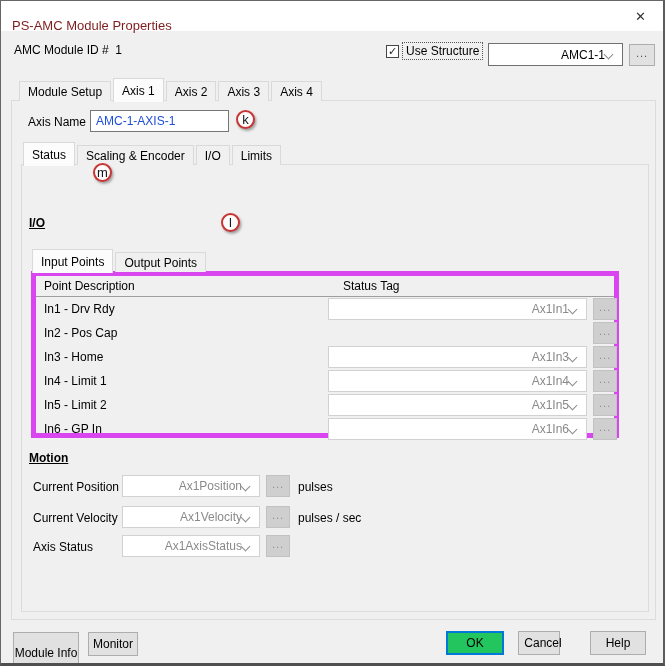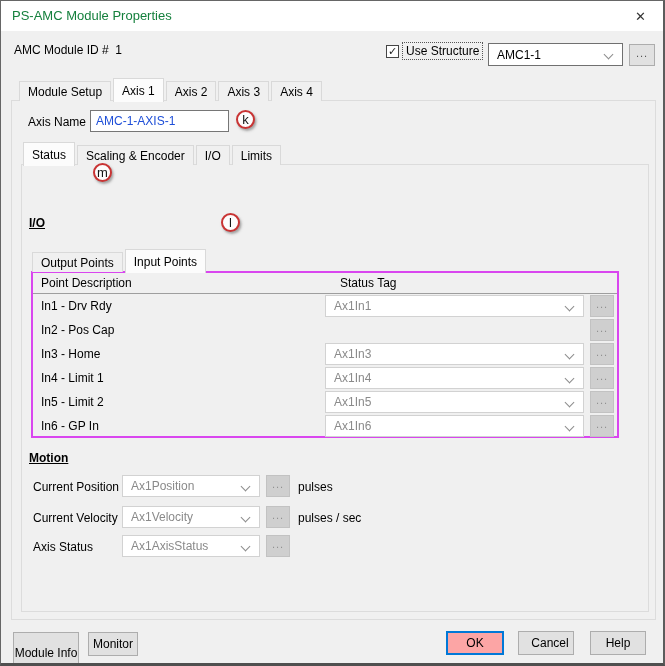--- a/index.html
+++ b/index.html
@@ -4,50 +4,50 @@
 <style>
   * { margin:0; padding:0; box-sizing:border-box; }
   html,body { background:#c8c8c8; font-family:"Liberation Sans", sans-serif; }
   .dialog {
     position:relative; width:665px; height:666px;
     background:#f0f0f0; border:1px solid #666;
     border-right:2px solid #5c5c5c; border-bottom:3px solid #4f4f4f;
     overflow:hidden;
   }
   .titlebar { position:absolute; left:0; top:0; width:100%; height:30px; background:#ffffff; }
-  .title { position:absolute; left:11px; top:0; height:30px; line-height:30px; font-size:13px; color:#15803d; }
+  .title { position:absolute; left:11px; top:10px; height:30px; line-height:30px; font-size:13px; color:#7f1d1d; }
   .close-btn { position:absolute; right:0; top:0; width:45px; height:30px; display:flex; align-items:center; justify-content:center; font-size:13px; color:#333; cursor:default; }
   .label12 { position:absolute; font-size:12px; color:#000; white-space:pre; }
   .checkbox { position:absolute; width:13px; height:13px; background:#fff; border:1px solid #454545; display:flex; align-items:center; justify-content:center; font-size:11px; color:#1a1a1a; }
   .focus-label { outline:1px dotted #555; padding:1px 3px; }
   .combo { position:absolute; background:#fff; border:1px solid #d2d2d2; display:flex; align-items:center; height:23px; }
-  .combo .combo-text { flex:1; padding-left:8px; font-size:12px; color:#8a8a8a; white-space:nowrap; overflow:hidden; }
+  .combo .combo-text { flex:1; padding-left:8px; font-size:12px; color:#8a8a8a; white-space:nowrap; overflow:hidden;text-align:right; }
   .combo .chv { margin-right:10px; }
   .combo.enabled { border-color:#707070; }
   .combo.enabled .combo-text { color:#000; }
   .chv { width:7px; height:7px; border-right:1px solid #8d8d8d; border-bottom:1px solid #8d8d8d; transform:rotate(45deg); flex:none; }
   .browse-btn { position:absolute; display:flex; align-items:center; justify-content:center; background:#cfcfcf; border:1px solid #c2c2c2; color:#919191; font-size:11px; letter-spacing:1px; line-height:1; padding-bottom:4px; }
   .browse-btn.enabled { background:#e1e1e1; border-color:#adadad; color:#555; }
   .tab-strip { position:absolute; display:flex; align-items:flex-end; z-index:3; }
   .tab { background:#f0f0f0; border:1px solid #d9d9d9; border-bottom:none; height:20px; padding:0 8px; display:flex; align-items:center; font-size:12px; color:#000; margin-right:2px; }
   .tab.selected { background:#fcfcfc; height:24px; margin-bottom:-1px; z-index:4;align-items:center; }
   .page { position:absolute; border:1px solid #dcdcdc; background:transparent; }
   .text-input { position:absolute; background:#fff; border:1px solid #767676; font-size:12px; color:#1d4ed8; display:flex; align-items:center; padding-left:5px; }
   .ann { position:absolute; width:19px; height:19px; border-radius:50%; background:#fdfdfd; border:2px solid #c93434; box-shadow:1.5px 2px 2.5px rgba(110,110,110,.6); display:flex; align-items:center; justify-content:center; font-size:13px; color:#141414; z-index:6; }
   .section-heading { position:absolute; font-size:12px; font-weight:bold; text-decoration:underline; color:#000; }
-  .grid { position:absolute; left:30px; top:270px; width:588px; height:167px; border:2px solid #d946ef; z-index:2; }
+  .grid { position:absolute; left:30px; top:270px; width:588px; height:167px; border:5px solid #d946ef; z-index:2; }
   .grid-header { position:relative; height:21px; border-bottom:1px solid #9e9e9e; }
   .grid-header .col1 { position:absolute; left:8px; top:3px; font-size:12px; }
   .grid-header .col2 { position:absolute; left:307px; top:3px; font-size:12px; }
   .grid-row { position:relative; height:24px; }
   .grid-row .desc { position:absolute; left:8px; top:5px; font-size:12px; color:#000; }
   .grid-row .combo { left:292px; top:1px; width:259px; height:22px; }
   .grid-row .browse-btn { left:557px; top:1px; width:24px; height:22px; }
   .btn { position:absolute; display:flex; align-items:center; justify-content:center; background:#e1e1e1; border:1px solid #adadad; font-size:12px; color:#000; }
-  .btn.default { border:2px solid #0078d7; background:#fca5a5; }
+  .btn.default { border:2px solid #0078d7; background:#22c55e; }
 </style>
 </head>
 <body>
 
 <div class="dialog">
 
   <div class="titlebar">
     <div class="title">PS-AMC Module Properties</div>
     <div class="close-btn">
       <span>✕</span>
@@ -104,25 +104,25 @@
         <span>Limits</span>
       </div>
   </div>
   <div class="page" style="left:20px; top:163px; width:628px; height:448px;"></div>
   <div class="ann" style="left:92px; top:162px;">m</div>
 
   <div class="section-heading" style="left:28px; top:215px;">I/O</div>
   <div class="ann" style="left:220px; top:212px;">l</div>
 
   <div class="tab-strip" style="left:31px; top:247px; height:24px;">
-    <div class="tab">
-        <span>Output Points</span>
-      </div>
     <div class="tab selected">
         <span>Input Points</span>
+      </div>
+    <div class="tab">
+        <span>Output Points</span>
       </div>
   </div>
 
   <div class="grid">
     <div class="grid-header">
       <span class="col1">Point Description</span>
       <span class="col2">Status Tag</span>
     </div>
 
     <div class="grid-row">
@@ -215,16 +215,16 @@
     <span class="combo-text">Ax1AxisStatus</span>
     <span class="chv"></span>
   </div>
   <div class="browse-btn" style="left:265px; top:534px; width:24px; height:22px;">
       <span>...</span>
     </div>
 
   <div class="btn" style="left:12px; top:631px; width:66px; height:42px;">Module Info</div>
   <div class="btn" style="left:87px; top:631px; width:50px; height:24px;">Monitor</div>
   <div class="btn default" style="left:445px; top:630px; width:58px; height:24px;">OK</div>
-  <div class="btn" style="left:517px; top:630px; width:56px; height:24px;padding-left:8px;">Cancel</div>
+  <div class="btn" style="left:517px; top:630px; width:42px; height:24px;padding-left:8px;">Cancel</div>
   <div class="btn" style="left:589px; top:630px; width:56px; height:24px;">Help</div>
 
 </div>
 
 </body></html>

